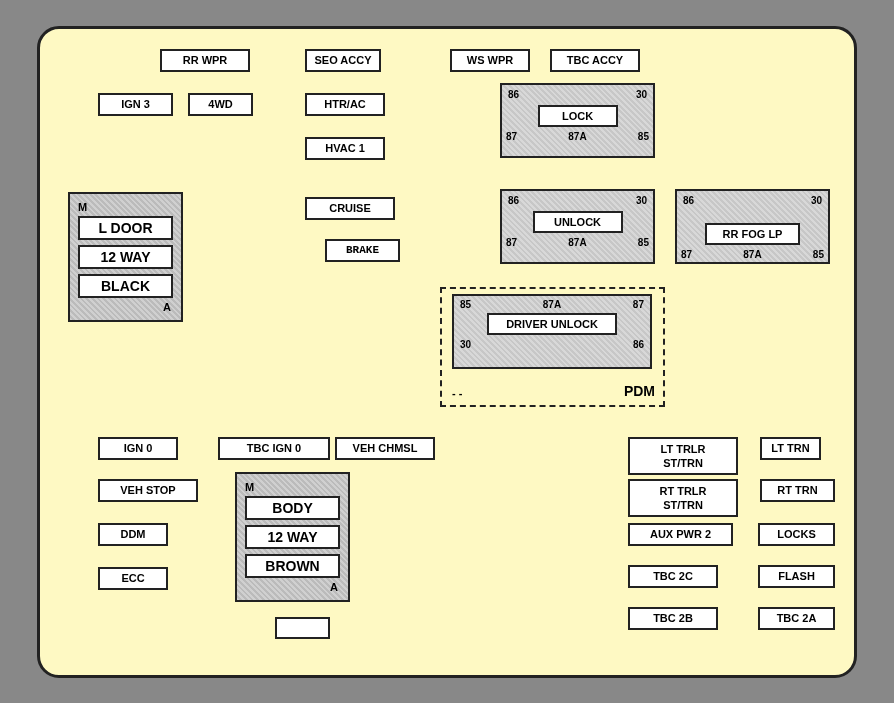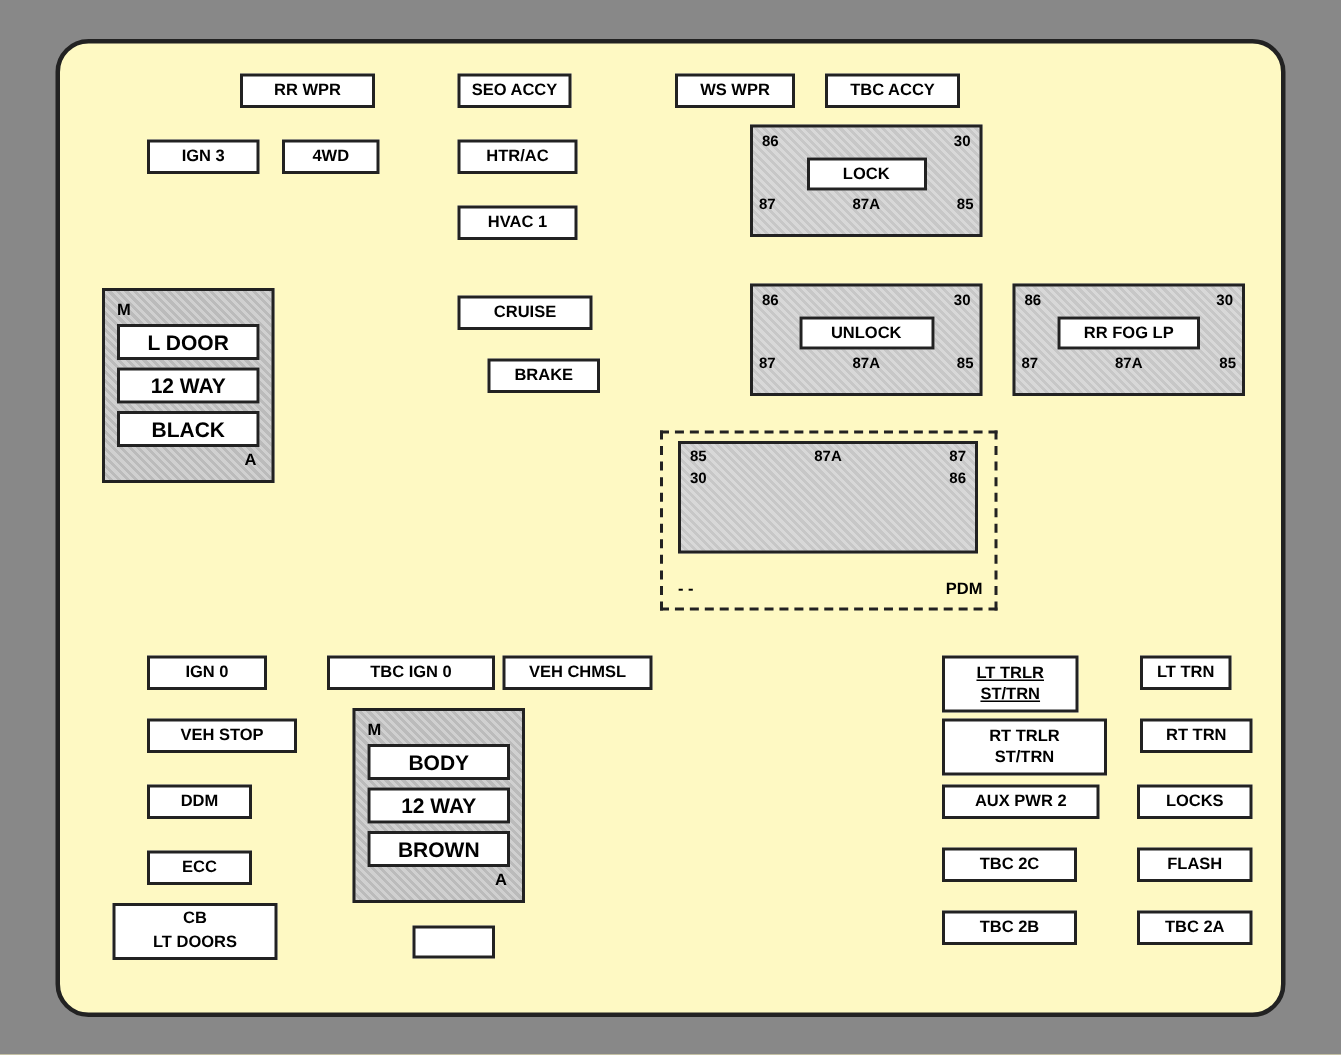--- a/index.html
+++ b/index.html
@@ -154,87 +154,87 @@
     <div class="abs connector-block" style="top:145px; left:8px; width:115px; padding-top:22px; padding-bottom:22px;">
       <span class="m-label">M</span>
       <div class="inner-lbl">L DOOR</div>
       <div class="inner-lbl">12 WAY</div>
       <div class="inner-lbl">BLACK</div>
       <span class="a-label">A</span>
     </div>
 
     <div class="abs lbl" style="top:150px; left:245px; width:90px;">CRUISE</div>
 
-    <div class="abs lbl" style="top:192px; left:265px; width:75px;">BRAKE</div>
+    <div class="abs lbl" style="top:192px; left:265px; width:75px;font-family:Liberation Mono, monospace;">BRAKE</div>
 
     <div class="abs relay-group" style="top:142px; left:440px; width:155px; height:75px;">
       <span class="corner-num" style="top:4px; left:6px;">86</span>
       <span class="corner-num" style="top:4px; right:6px;">30</span>
       <div class="center-lbl" style="width:90px; height:22px; margin-top:20px;">UNLOCK</div>
       <div class="bottom-row" style="margin-top:4px;">
         <span>87</span>
         <span>87A</span>
         <span>85</span>
       </div>
     </div>
 
     <div class="abs relay-group" style="top:142px; left:615px; width:155px; height:75px;">
       <span class="corner-num" style="top:4px; left:6px;">86</span>
       <span class="corner-num" style="top:4px; right:6px;">30</span>
-      <div class="center-lbl" style="width:95px; height:22px; margin-top:20px;">RR FOG LP</div>
+      <div class="center-lbl" style="width:95px; height:22px; margin-top:32px;">RR FOG LP</div>
       <div class="bottom-row" style="margin-top:4px;">
         <span>87</span>
         <span>87A</span>
         <span>85</span>
       </div>
     </div>
 
     <div class="abs pdm-box" style="top:240px; left:380px; width:225px; height:120px;">
 
       <div class="abs relay-group" style="top:5px; left:10px; width:200px; height:75px;">
         <div style="display:flex; justify-content:space-between; padding: 3px 6px 0 6px; font-size:10px; font-weight:bold;">
           <span>85</span>
           <span>87A</span>
           <span>87</span>
         </div>
+        <div class="center-lbl" style="width:130px; height:22px; margin-top:3px; margin-left:auto; margin-right:auto;">DRIVER UNLOCK</div>
         <div style="display:flex; justify-content:space-between; padding: 4px 6px 0 6px; font-size:10px; font-weight:bold;">
           <span>30</span>
           <span>86</span>
         </div>
       </div>
 
-      <div class="abs" style="bottom:6px; right:8px; font-size:11px; font-weight:bold;">PDM</div>
+      <div class="abs" style="bottom:6px; right:8px; font-size:14px; font-weight:bold;">PDM</div>
 
       <div class="abs" style="bottom:6px; left:10px; font-size:11px; font-weight:bold;">- -</div>
     </div>
 
     <div class="abs lbl" style="top:390px; left:38px; width:80px;">IGN 0</div>
     <div class="abs lbl" style="top:390px; left:158px; width:112px;">TBC IGN 0</div>
     <div class="abs lbl" style="top:390px; left:275px; width:100px;">VEH CHMSL</div>
 
-    <div class="abs lbl" style="top:390px; left:568px; width:91px; line-height:1.3;text-decoration:underline;">LT TRLR<br>ST/TRN</div>
+    <div class="abs lbl" style="top:390px; left:568px; width:110px; line-height:1.3;">LT TRLR<br>ST/TRN</div>
     <div class="abs lbl" style="top:390px; left:700px; width:61px;">LT TRN</div>
 
     <div class="abs connector-block" style="top:425px; left:175px; width:115px; padding-top:22px; padding-bottom:22px;">
       <span class="m-label">M</span>
       <div class="inner-lbl">BODY</div>
       <div class="inner-lbl">12 WAY</div>
       <div class="inner-lbl">BROWN</div>
       <span class="a-label">A</span>
     </div>
 
     <div class="abs lbl" style="top:570px; left:215px; width:55px; height:22px;"></div>
 
     <div class="abs lbl" style="top:432px; left:38px; width:100px;">VEH STOP</div>
 
     <div class="abs lbl" style="top:476px; left:38px; width:70px;">DDM</div>
 
     <div class="abs lbl" style="top:520px; left:38px; width:70px;">ECC</div>
 
-    <div class="abs lbl" style="top:555px; left:15px; width:110px; height:38px; line-height:1.4;">CB<br>LT DOORS</div>
 
     <div class="abs lbl" style="top:432px; left:568px; width:110px; line-height:1.3;">RT TRLR<br>ST/TRN</div>
 
     <div class="abs lbl" style="top:432px; left:700px; width:75px;">RT TRN</div>
 
     <div class="abs lbl" style="top:476px; left:568px; width:105px;">AUX PWR 2</div>
 
     <div class="abs lbl" style="top:476px; left:698px; width:77px;">LOCKS</div>
 
     <div class="abs lbl" style="top:518px; left:568px; width:90px;">TBC 2C</div>

